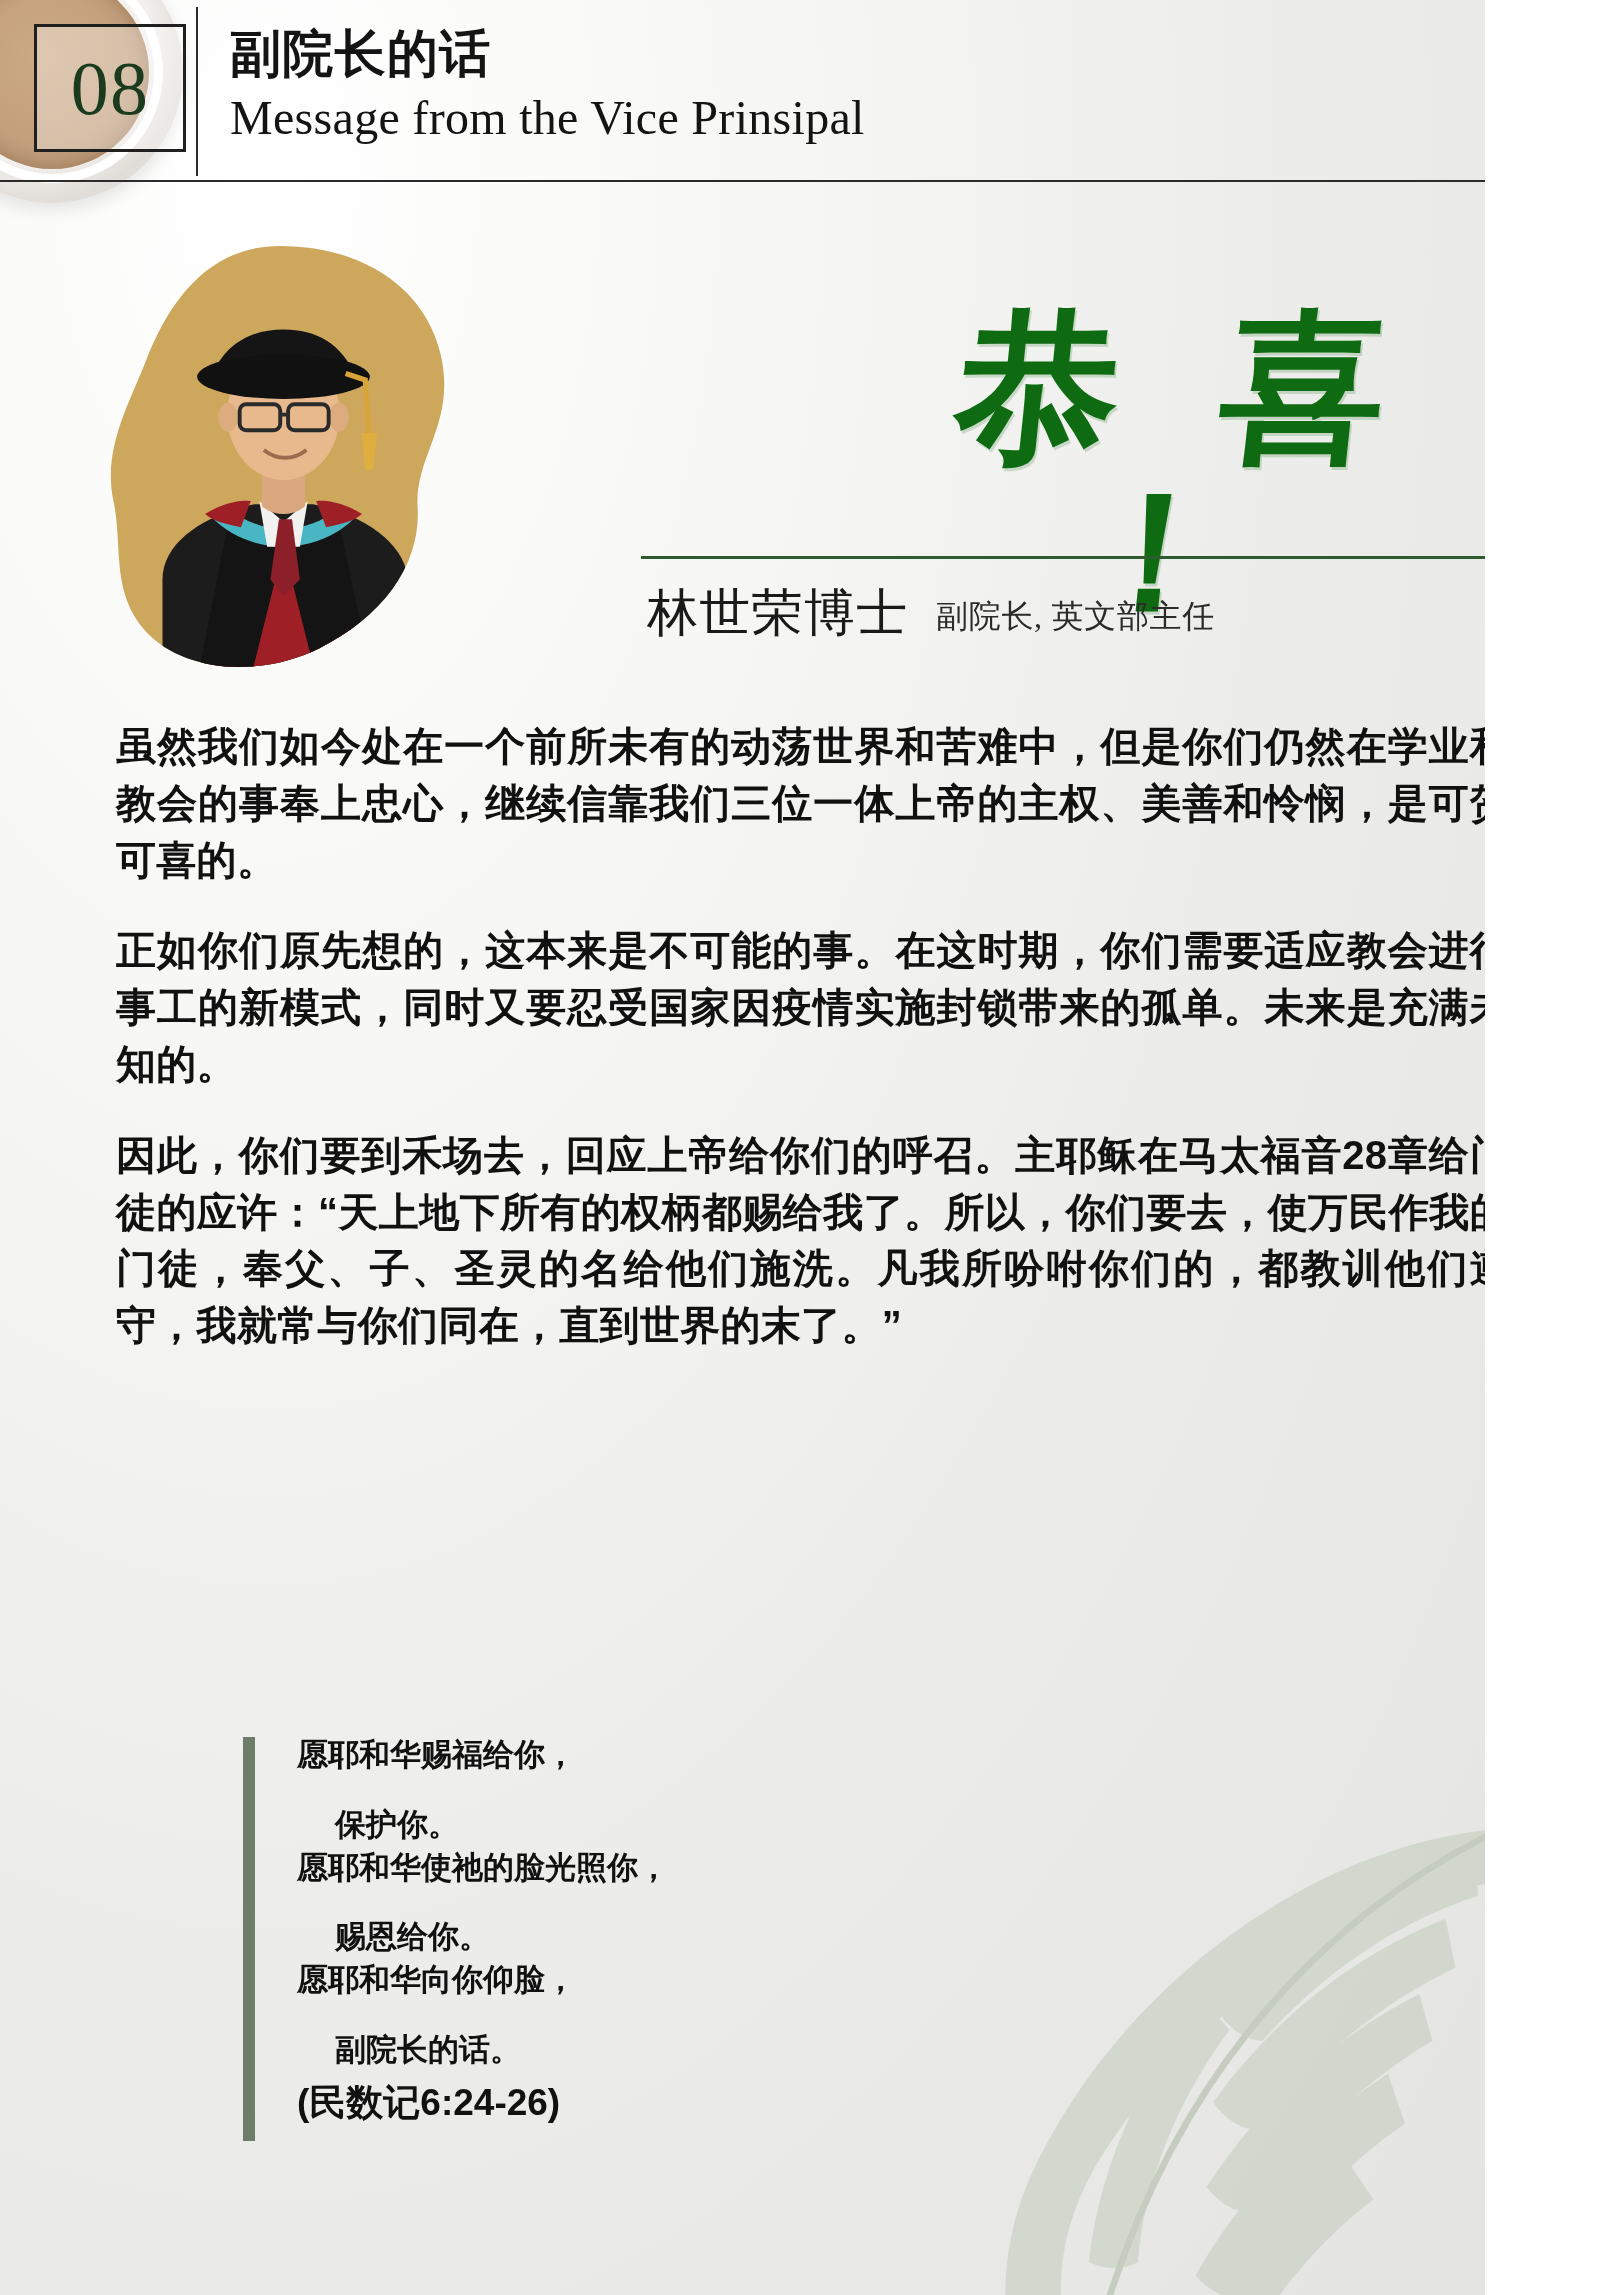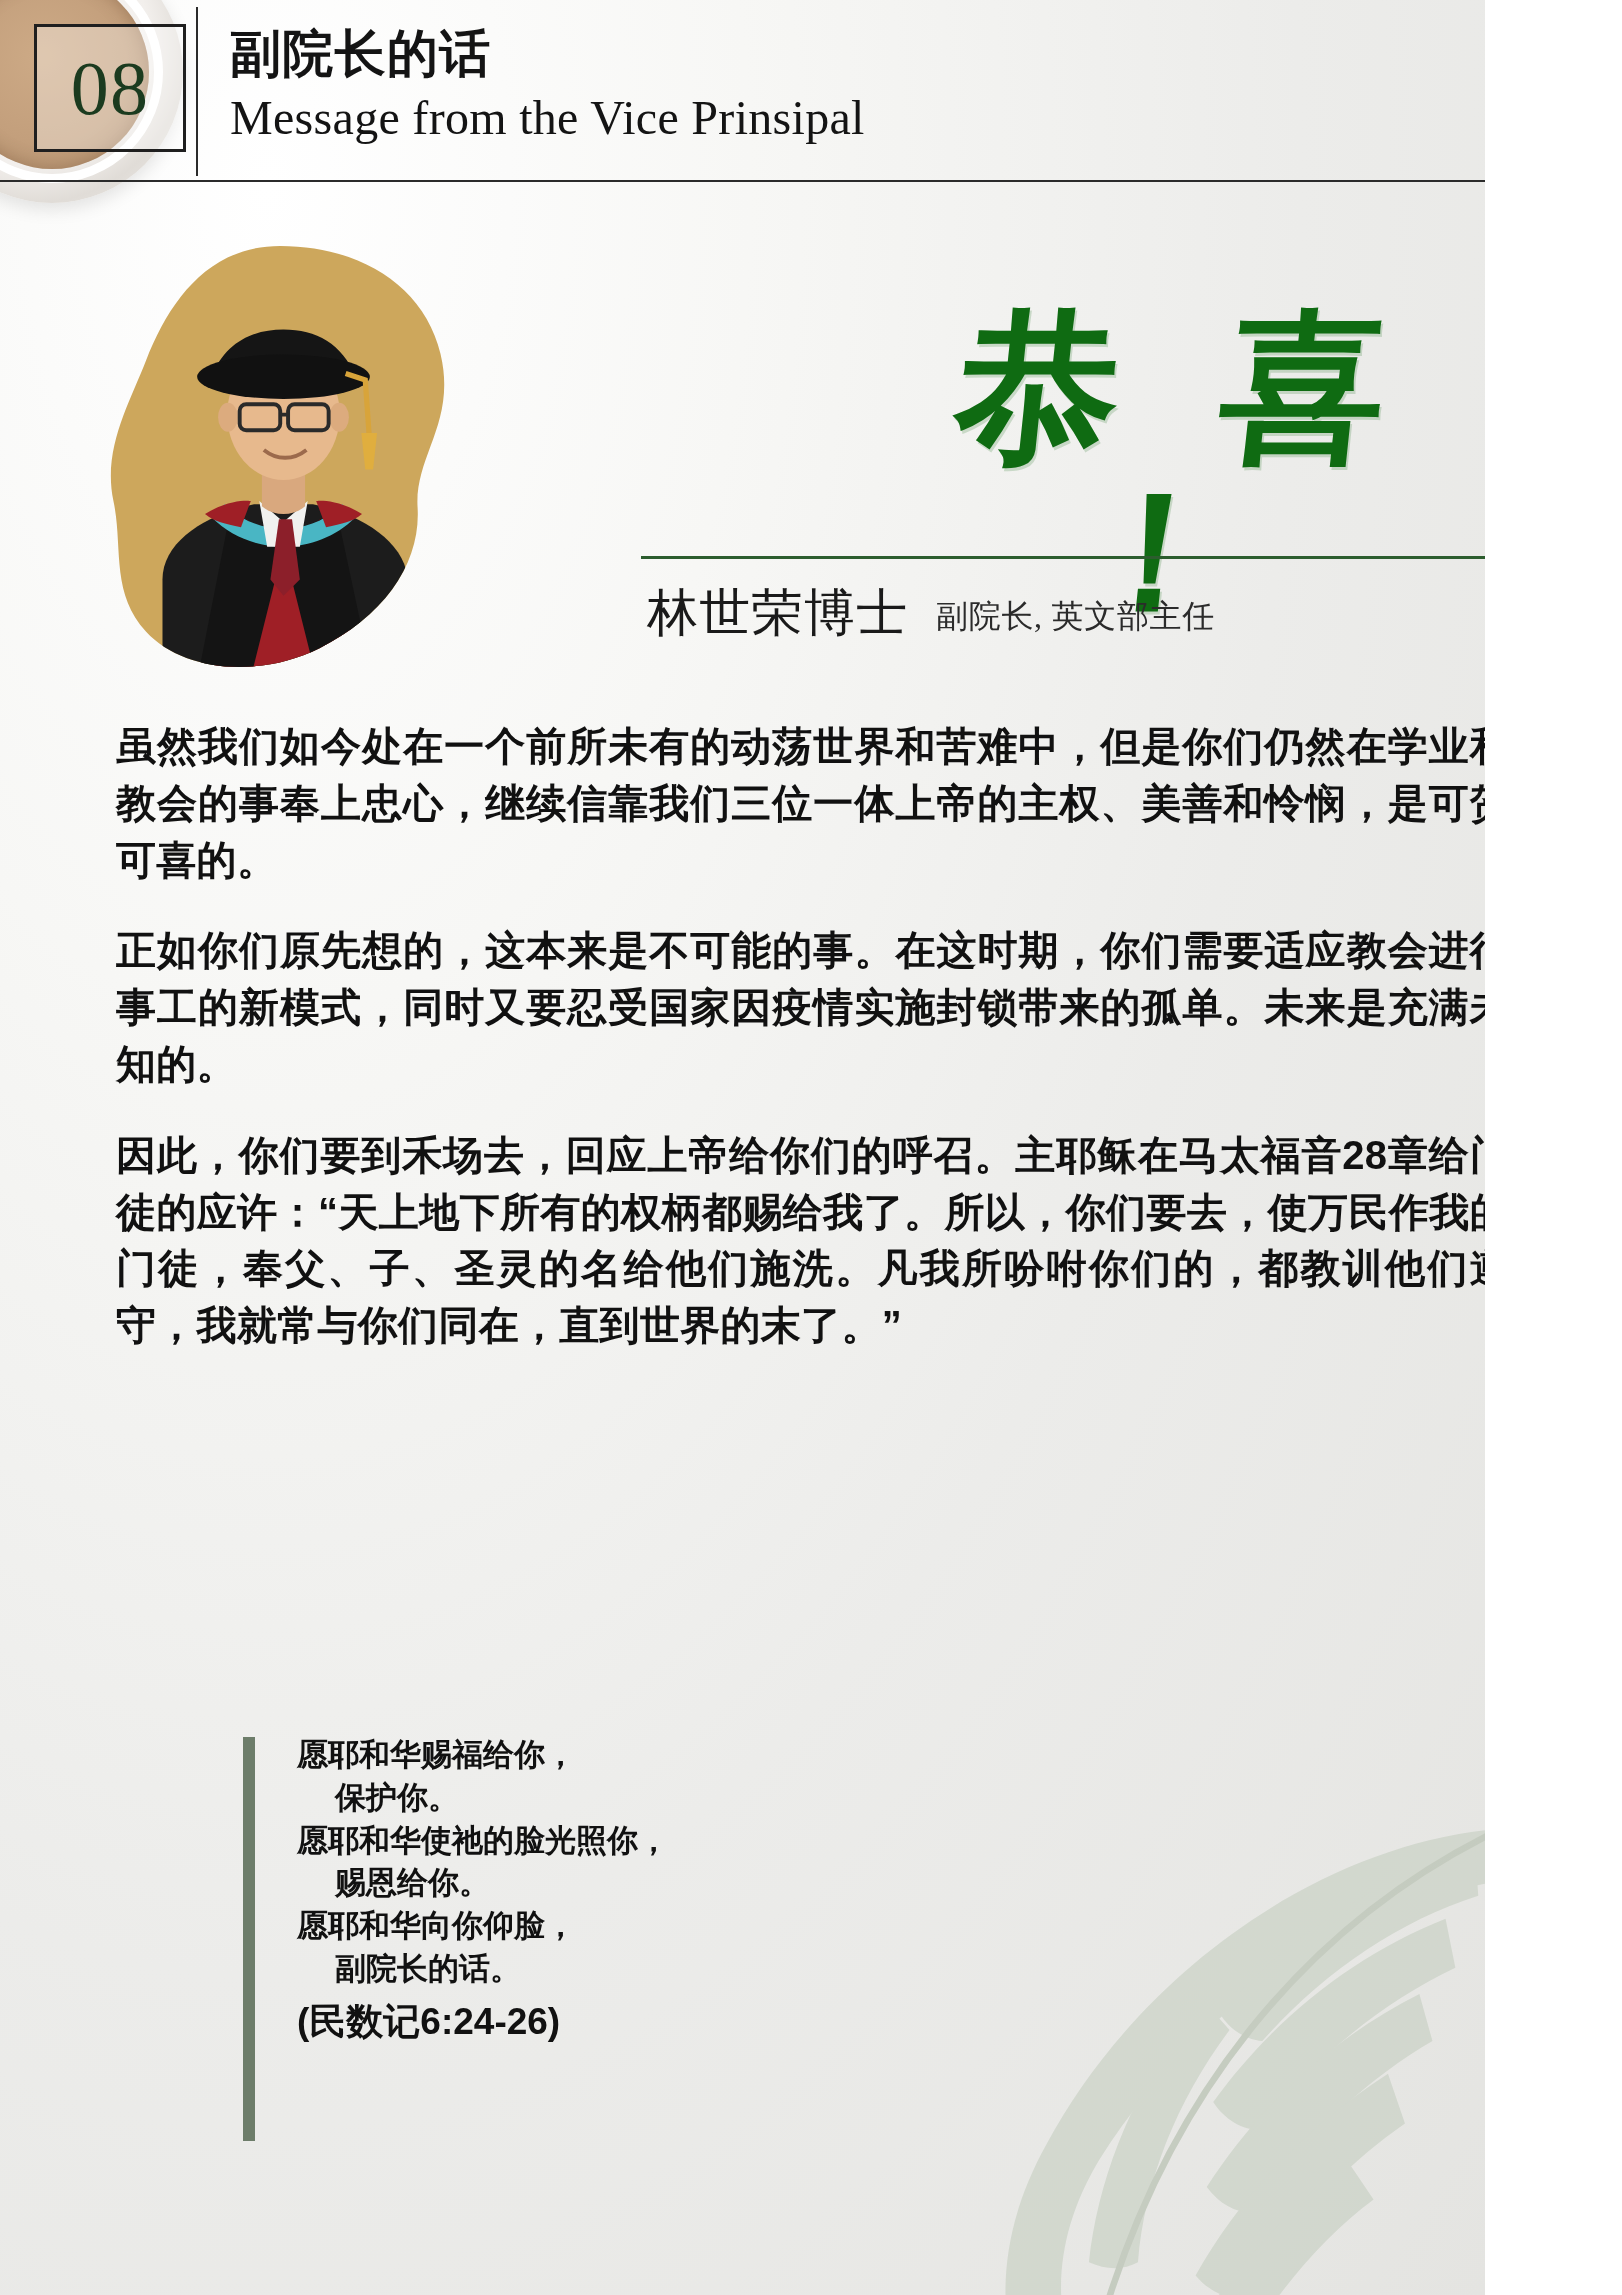--- a/index.html
+++ b/index.html
@@ -221,21 +221,21 @@
     background: #6d7d6a;
   }
   .bl-line {
     font-family: "Liberation Sans", sans-serif;
     font-weight: bold;
     font-size: 31px;
     line-height: 1.38;
     color: #111111;
     white-space: pre;
   }
-  .bl-indent { padding-left: 38px; }
+  .bl-indent { padding-left: 38px; margin-top: 27px; }
   .bl-ref {
     font-family: "Liberation Sans", sans-serif;
     font-weight: bold;
     font-size: 37px;
     color: #111111;
     margin-top: 6.5px;
   }
 </style>
 </head>
 <body>

